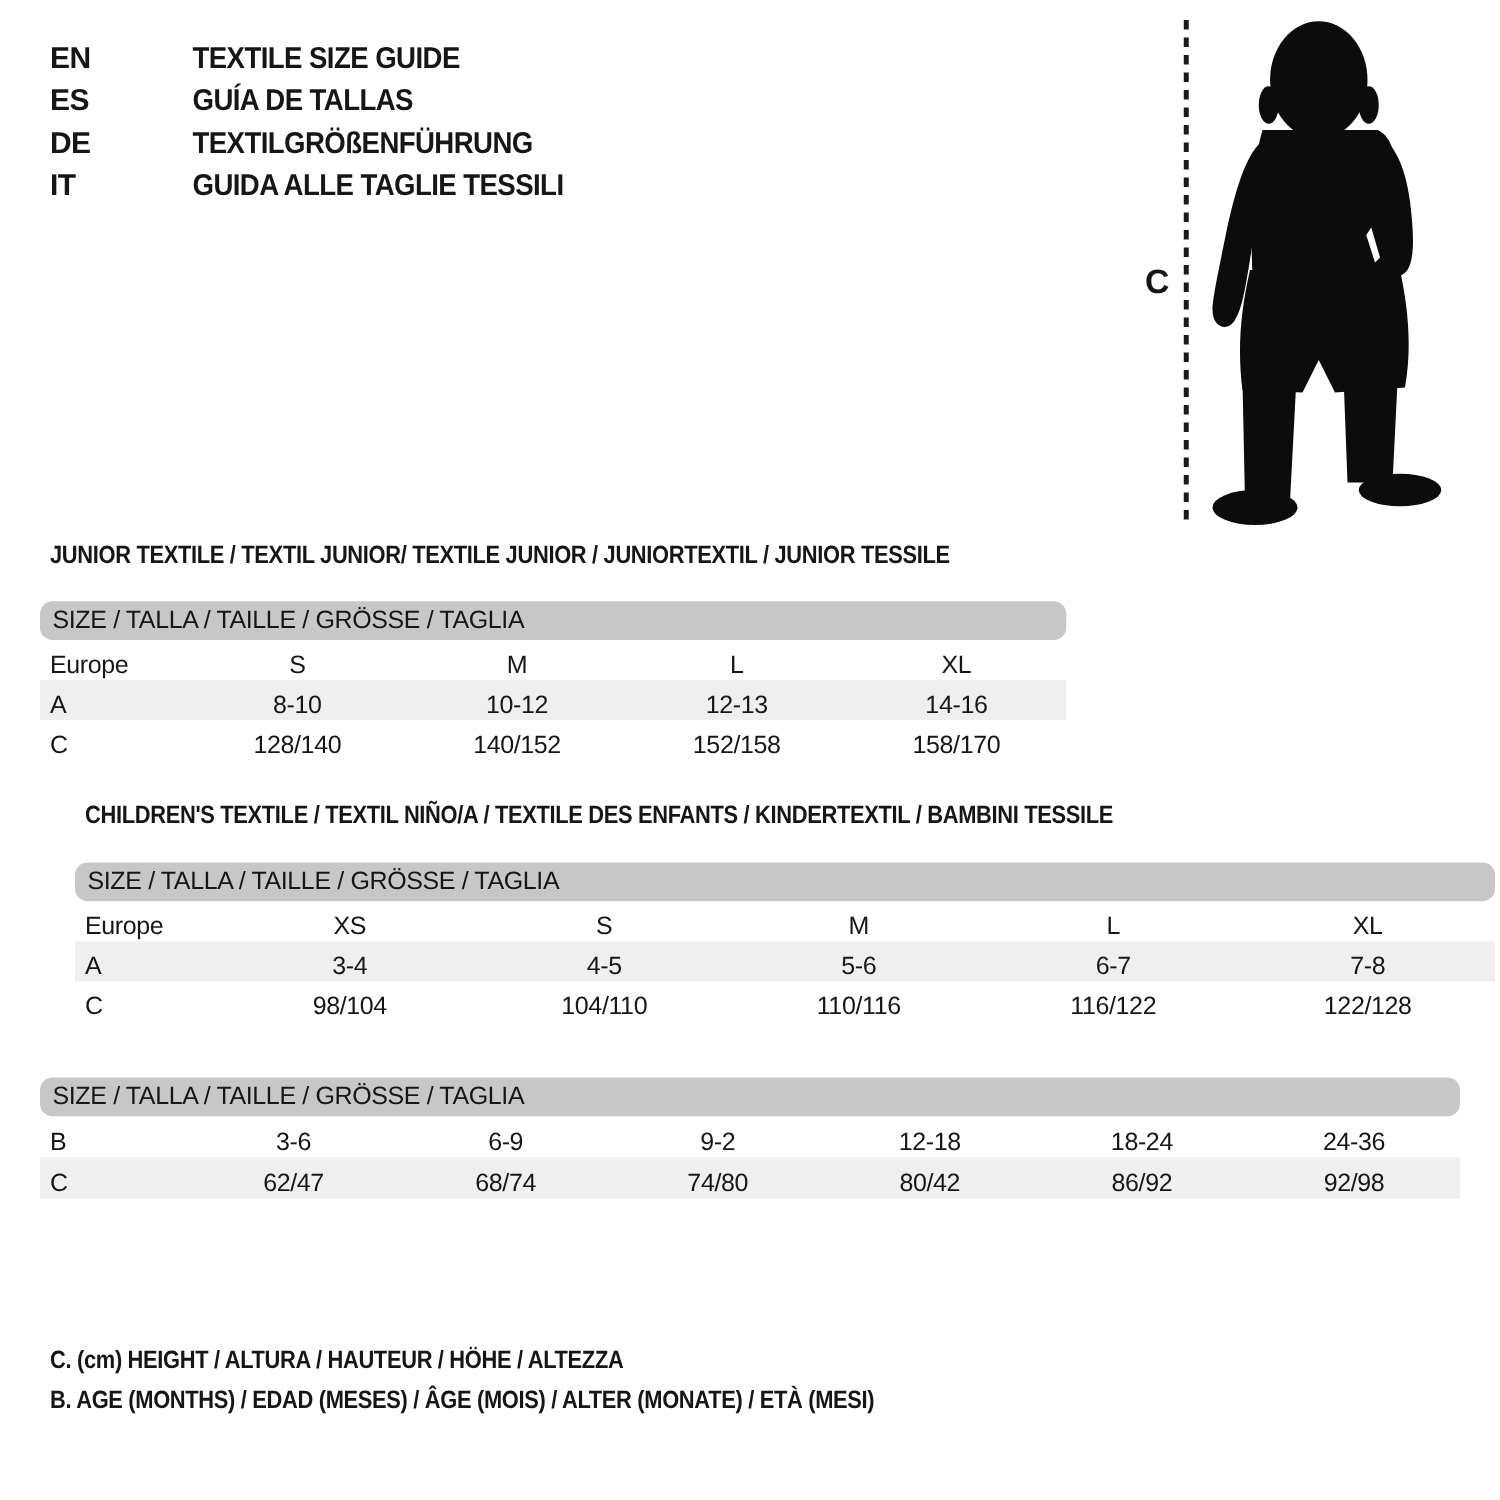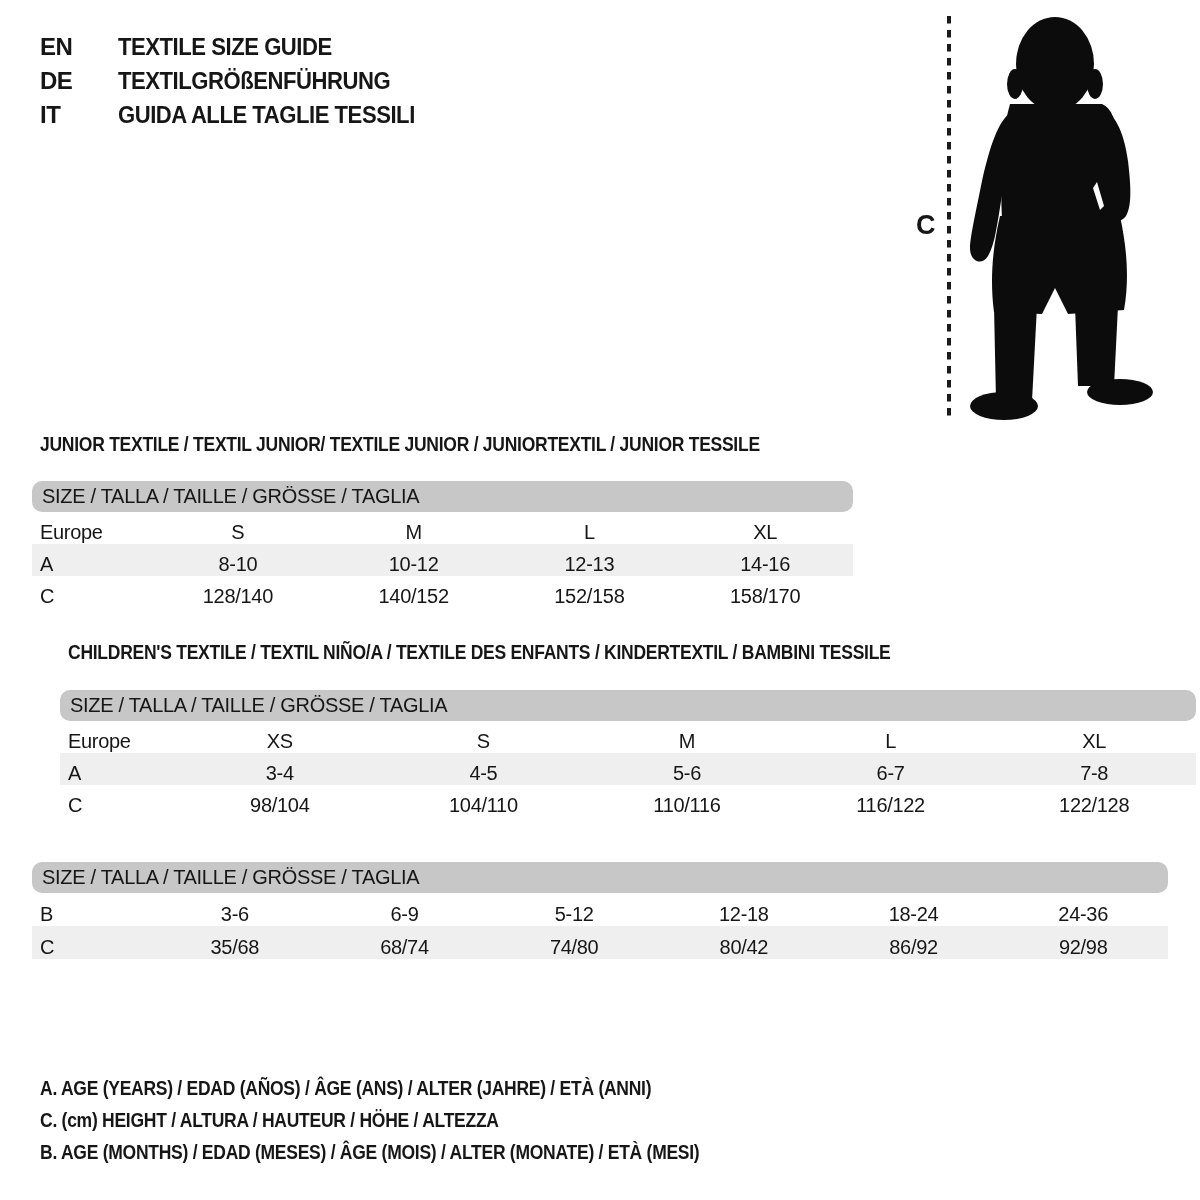--- a/index.html
+++ b/index.html
@@ -5,21 +5,21 @@
   html,body{margin:0;padding:0;background:#ffffff;}
   body{width:1200px;height:1200px;font-family:"Liberation Sans",sans-serif;color:#161616;}
   .page{position:relative;width:1200px;height:1200px;overflow:hidden;background:#fff;}
 
   
   .cond{display:inline-block;transform:scaleX(0.875);transform-origin:0 50%;white-space:nowrap;}
   .cond-sm{display:inline-block;transform:scaleX(0.92);transform-origin:0 50%;white-space:nowrap;}
 
   
   .langs{position:absolute;left:40px;top:30px;}
-  .lang-row{display:flex;font-size:24px;font-weight:700;line-height:34px;letter-spacing:-0.5px;}
+  .lang-row{display:flex;font-size:24px;font-weight:700;line-height:34px;letter-spacing:-0.5px;gap:36px;}
   .lang-code{width:78px;}
 
   
   .dashline{position:absolute;left:946px;top:16px;}
   .c-label{position:absolute;left:916px;top:210px;font-size:27px;font-weight:700;line-height:30px;}
   .baby{position:absolute;left:962px;top:16px;}
 
   
   .sec{position:absolute;left:32px;}
   .sec h2{margin:0 0 0 8px;font-size:20px;font-weight:700;line-height:24px;letter-spacing:-0.3px;}
@@ -45,20 +45,24 @@
 </style>
 </head>
 <body>
 
 <div class="page">
 
   <header class="langs">
     <div class="lang-row">
       <span class="lang-code">EN</span>
       <span class="cond-sm">TEXTILE SIZE GUIDE</span>
+    </div>
+    <div class="lang-row">
+      <span class="lang-code">ES</span>
+      <span class="cond-sm">GUÍA DE TALLAS</span>
     </div>
     <div class="lang-row">
       <span class="lang-code">DE</span>
       <span class="cond-sm">TEXTILGRÖßENFÜHRUNG</span>
     </div>
     <div class="lang-row">
       <span class="lang-code">IT</span>
       <span class="cond-sm">GUIDA ALLE TAGLIE TESSILI</span>
     </div>
   </header>
@@ -143,36 +147,35 @@
       </div>
   </section>
 
   <section class="sec sec-babies">
     <div class="tbl">
         <div class="band">SIZE / TALLA / TAILLE / GRÖSSE / TAGLIA</div>
         <div class="row ">
           <div class="lbl">B</div>
           <div class="cell">3-6</div>
           <div class="cell">6-9</div>
-          <div class="cell">5-12</div>
+          <div class="cell">9-2</div>
           <div class="cell">12-18</div>
           <div class="cell">18-24</div>
           <div class="cell">24-36</div>
         </div>
         <div class="row shaded">
           <div class="lbl">C</div>
-          <div class="cell">35/68</div>
+          <div class="cell">62/47</div>
           <div class="cell">68/74</div>
           <div class="cell">74/80</div>
           <div class="cell">80/42</div>
           <div class="cell">86/92</div>
           <div class="cell">92/98</div>
         </div>
       </div>
   </section>
 
   <footer class="legend">
-    <div class="legend-line"><span class="cond">A. AGE (YEARS) / EDAD (AÑOS) / ÂGE (ANS) / ALTER (JAHRE) / ETÀ (ANNI)</span></div>
     <div class="legend-line"><span class="cond">C. (cm) HEIGHT / ALTURA / HAUTEUR / HÖHE / ALTEZZA</span></div>
     <div class="legend-line"><span class="cond">B. AGE (MONTHS) / EDAD (MESES) / ÂGE (MOIS) / ALTER (MONATE) / ETÀ (MESI)</span></div>
   </footer>
 
 </div>
 
 </body></html>

